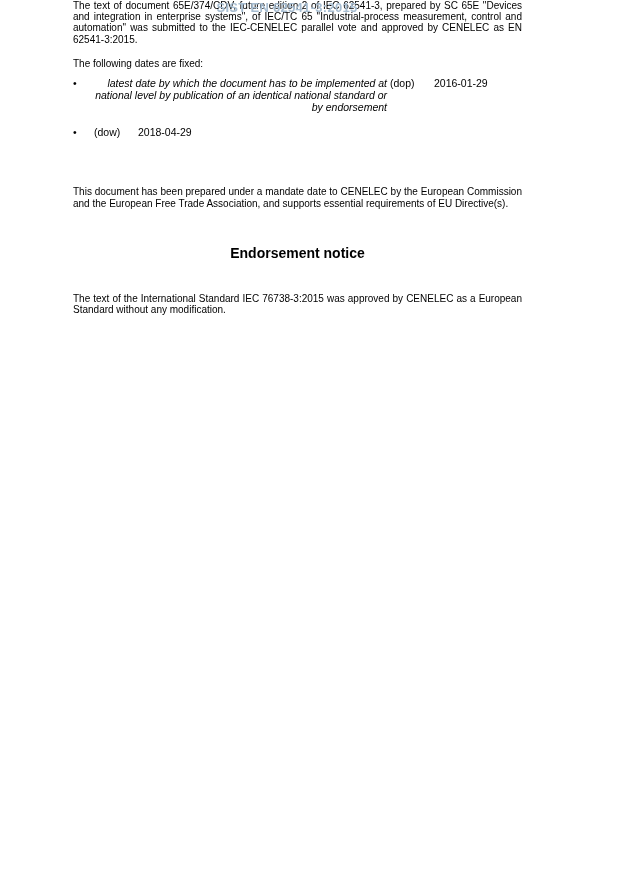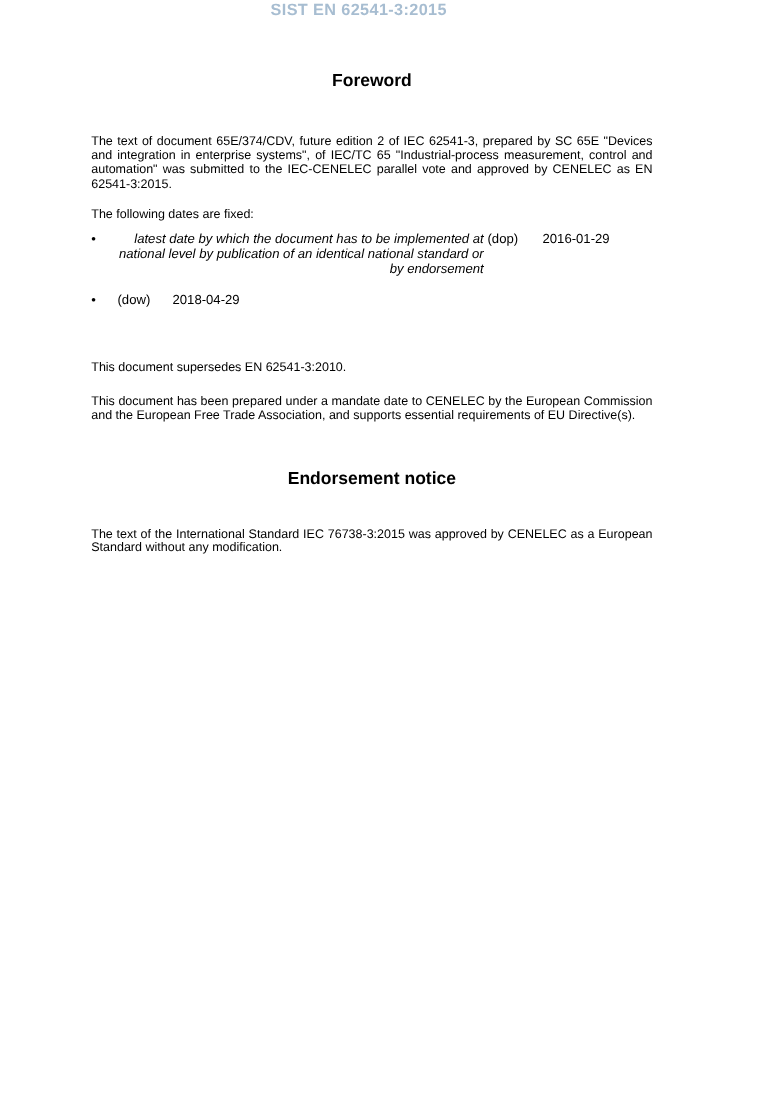--- a/index.html
+++ b/index.html
@@ -83,21 +83,20 @@
   .gap-medium { height: 5px; }
 </style>
 </head>
 <body>
 
 <div class="page">
 
   <div class="watermark">SIST EN 62541-3:2015</div>
 
 
-  <h1 class="section-title foreword-title">Foreword</h1>
 
   <p class="body">The text of document 65E/374/CDV, future edition 2 of IEC 62541-3, prepared by SC 65E "Devices and integration in enterprise systems", of IEC/TC 65 "Industrial-process measurement, control and automation" was submitted to the IEC-CENELEC parallel vote and approved by CENELEC as EN 62541-3:2015.</p>
 
   <p class="body intro">The following dates are fixed:</p>
 
   <div class="bullet-list">
 
     <div class="bullet-item">
       <span class="bullet-marker">•</span>
       <span class="bullet-text">latest date by which the document has to be implemented at national level by publication of an identical national standard or by endorsement</span>
@@ -108,21 +107,20 @@
     <div class="bullet-item">
       <span class="bullet-marker">•</span>
       <span class="bullet-tag">(dow)</span>
       <span class="bullet-date">2018-04-29</span>
     </div>
 
   </div>
 
   <div class="gap-large"></div>
 
-  <p class="body">This document supersedes EN 62541-3:2010.</p>
 
   <div class="gap-medium"></div>
 
 
   <p class="body">This document has been prepared under a mandate date to CENELEC by the European Commission and the European Free Trade Association, and supports essential requirements of EU Directive(s).</p>
 
   <h1 class="section-title endorsement-title">Endorsement notice</h1>
 
   <p class="body">The text of the International Standard IEC 76738-3:2015 was approved by CENELEC as a European Standard without any modification.</p>
 

